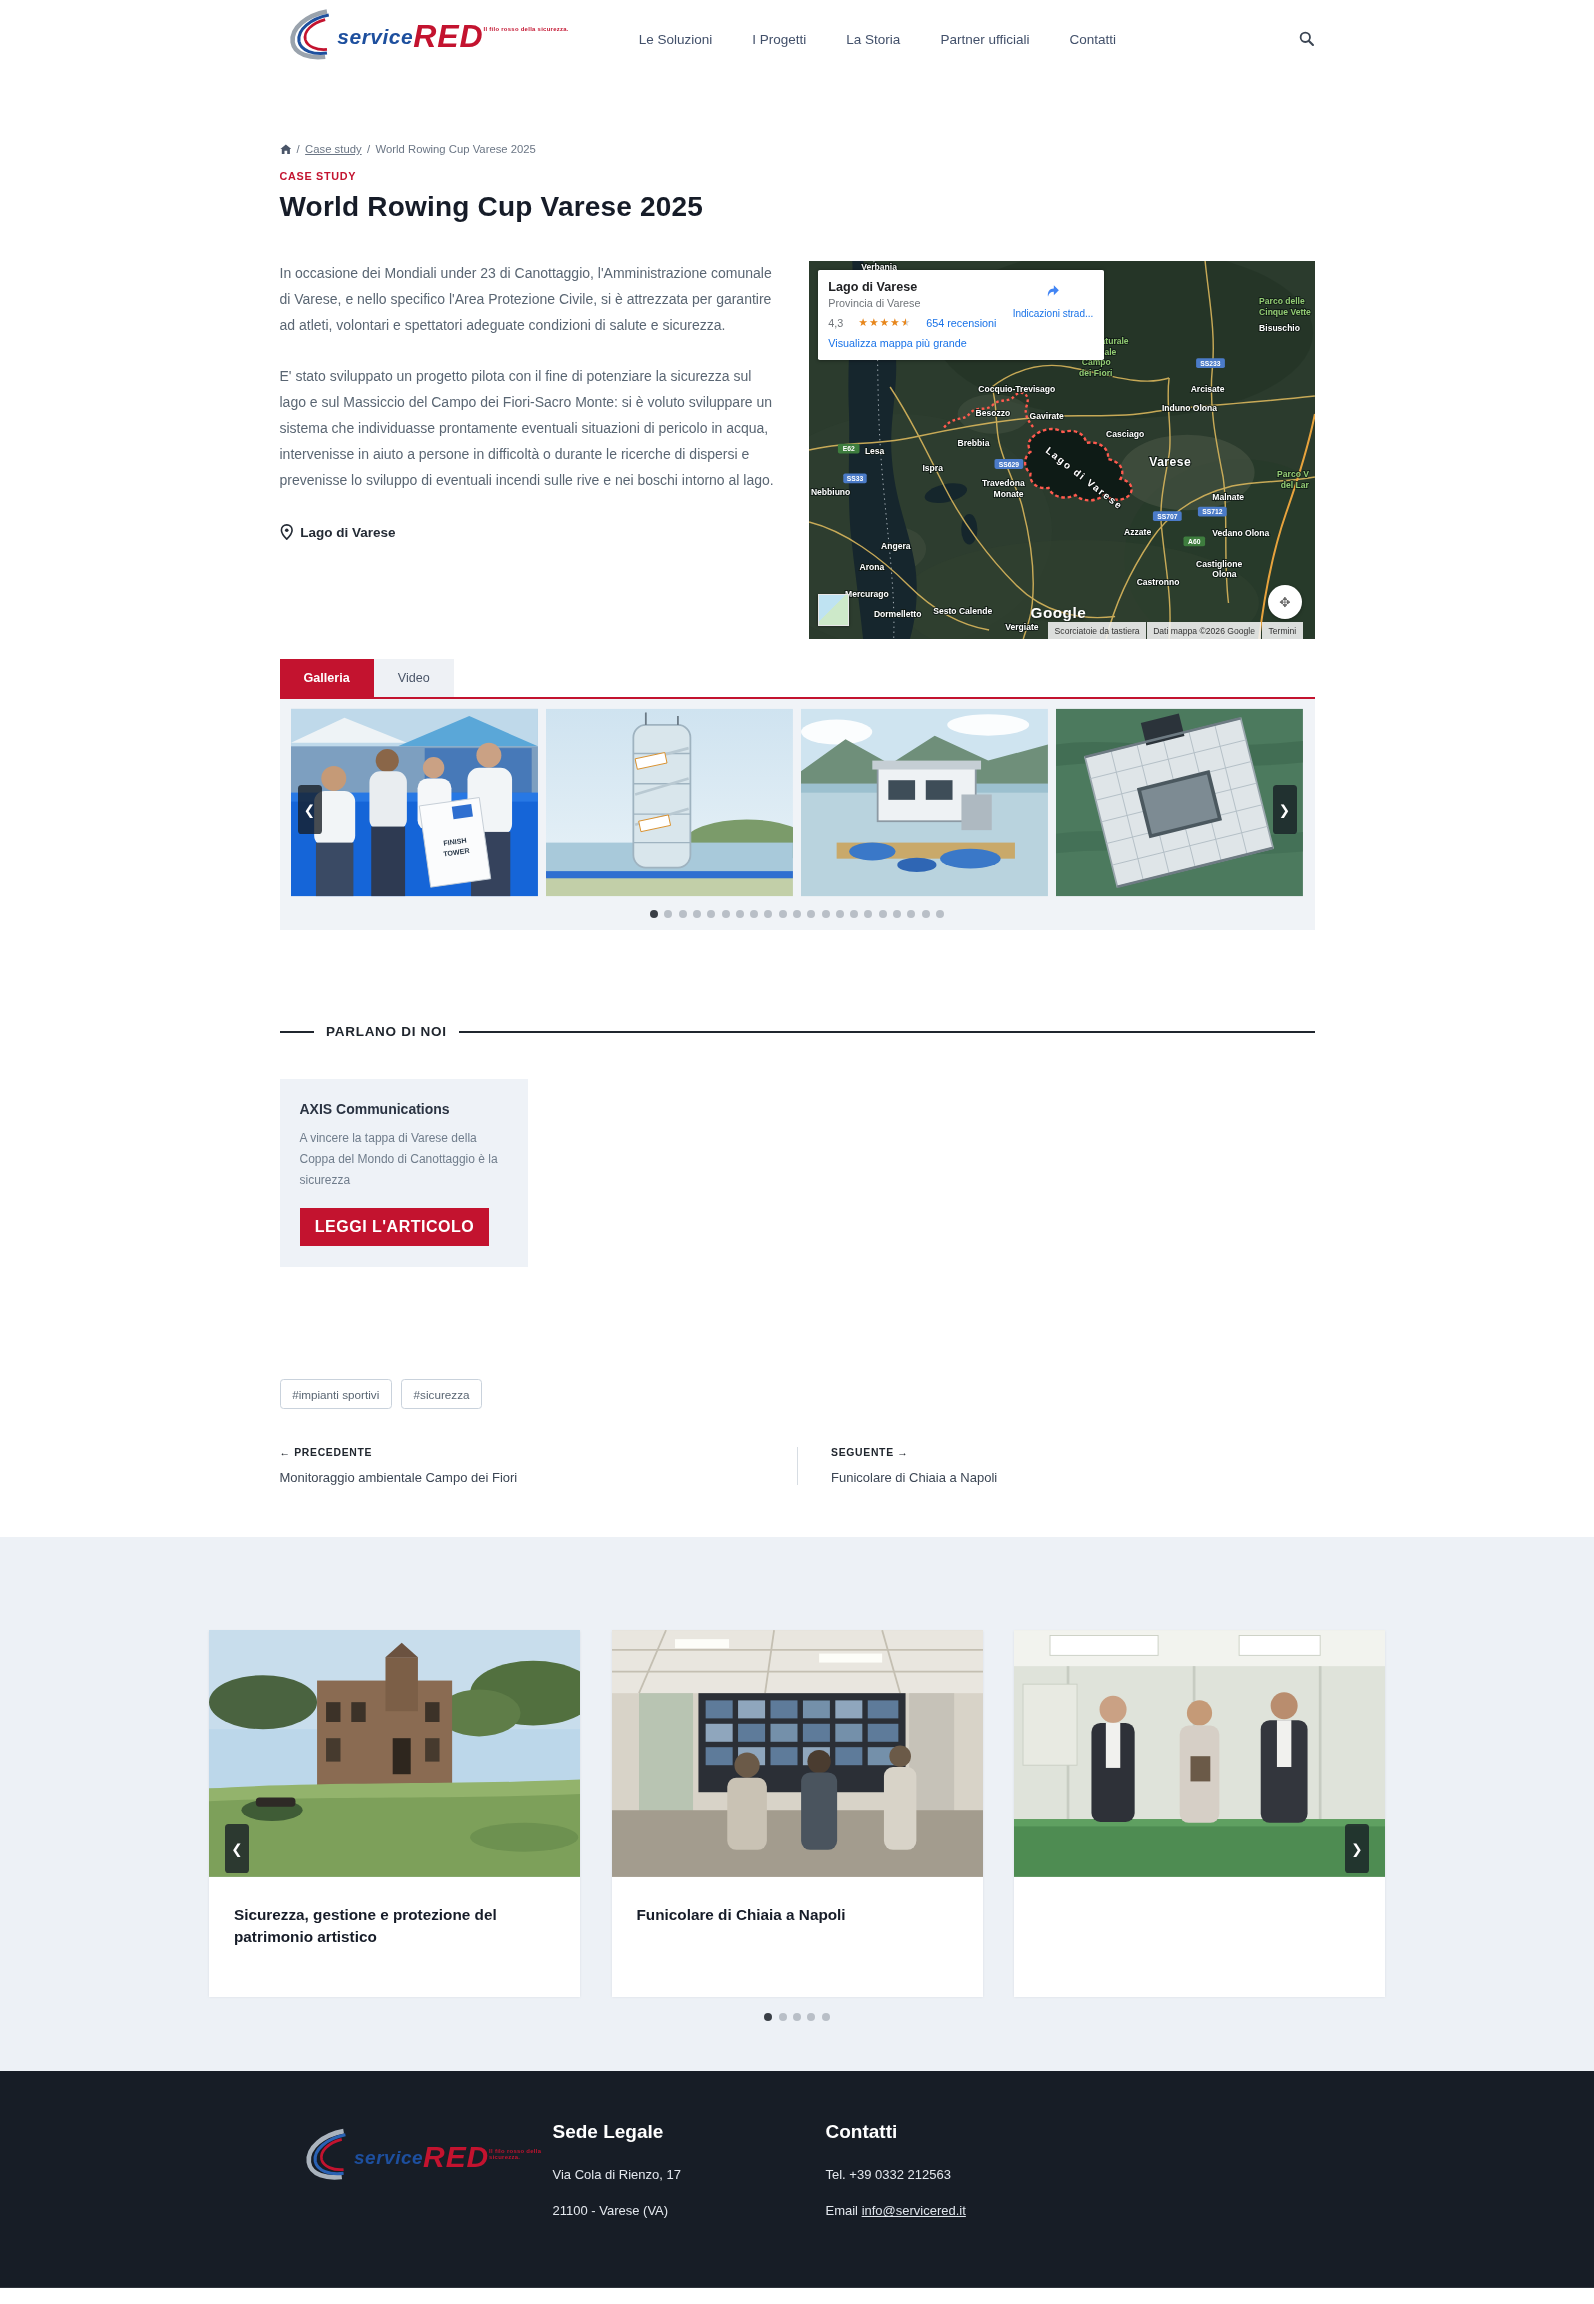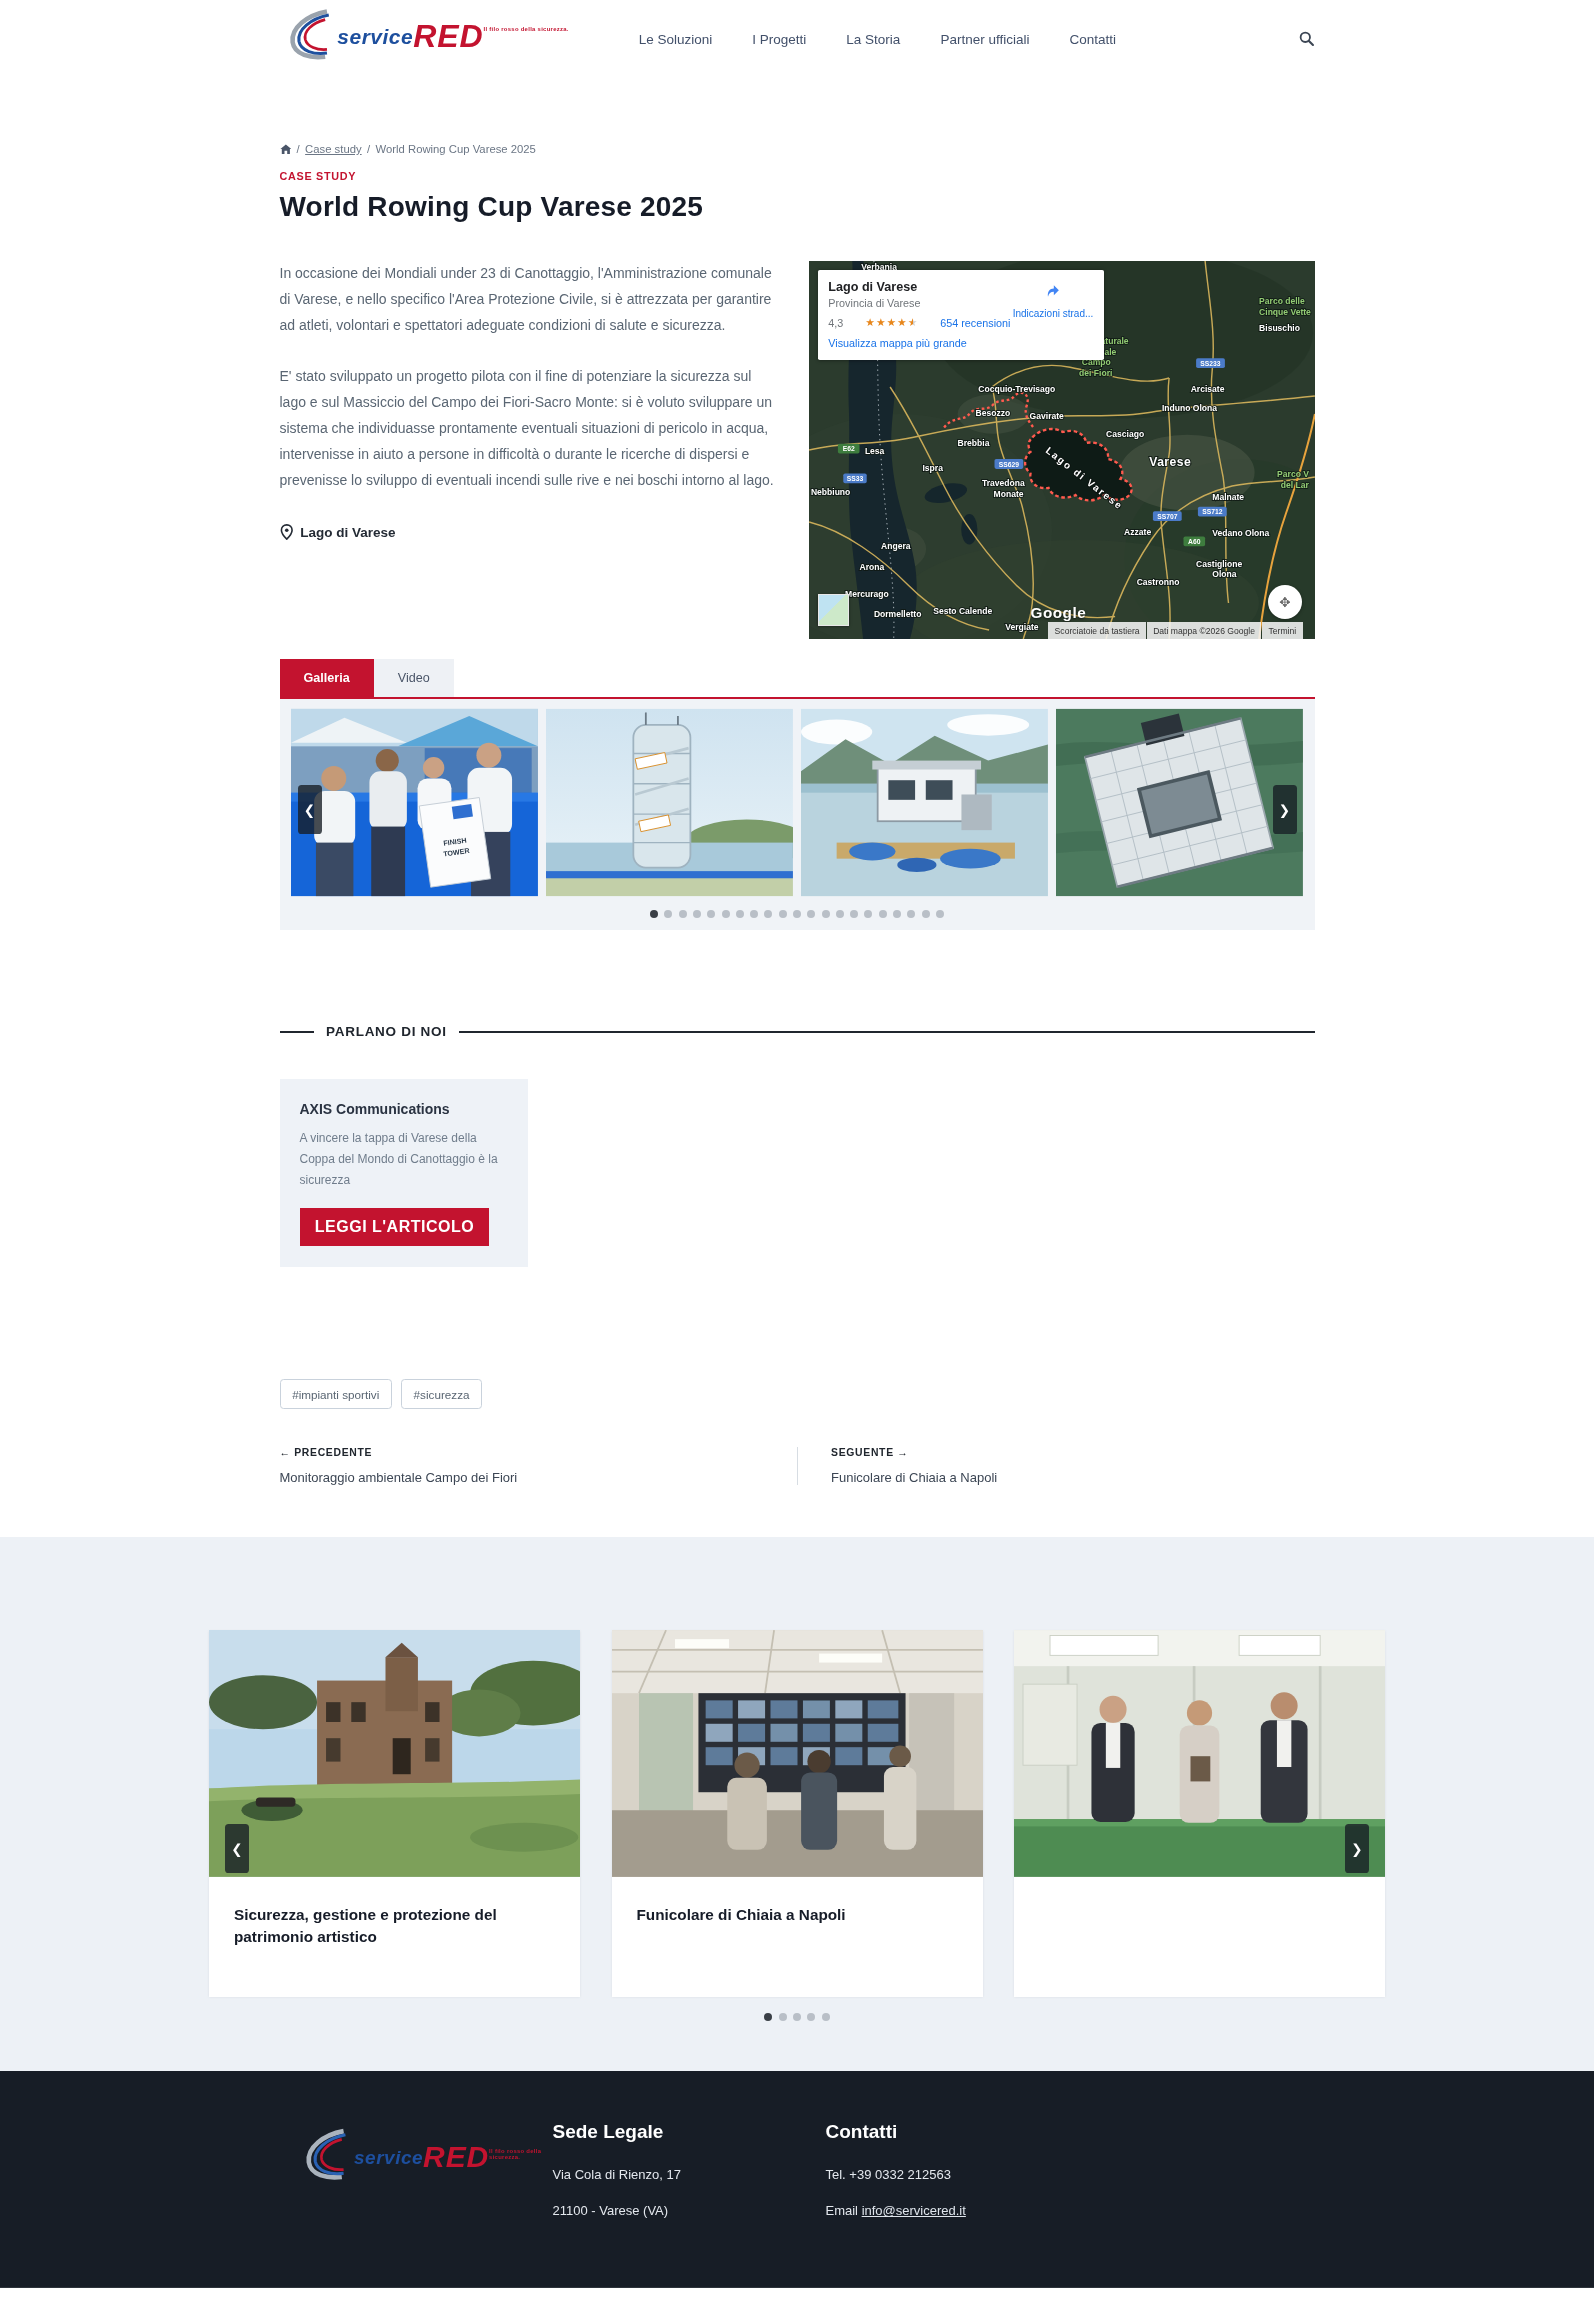--- a/index.html
+++ b/index.html
@@ -40,21 +40,21 @@
   .col-text{width:497px;}
   .col-text p{font-size:14px;line-height:1.85;color:var(--body);margin-bottom:25px;}
   .location{display:flex;align-items:center;gap:7.2px;margin-top:31px;font-size:13.5px;font-weight:bold;color:#242b35;}
   
   .map{position:relative;width:506px;height:378px;overflow:hidden;background:#2b3b2d;flex:none;cursor:grab;}
   .map svg.basemap{position:absolute;inset:0;}
   .map-card{position:absolute;left:9px;top:9px;width:286px;background:#fff;border-radius:1.8px;
     box-shadow:0 0.9px 3.6px rgba(0,0,0,.35);padding:10px 10.8px 10.8px;font-size:10.8px;}
   .map-card .mc-title{font-size:12.6px;font-weight:bold;color:#202124;}
   .map-card .mc-sub{color:#70757a;margin-top:2.7px;}
-  .mc-rating{display:flex;align-items:center;gap:22px;margin-top:7.2px;}
+  .mc-rating{display:flex;align-items:center;gap:15px;margin-top:7.2px;}
   .mc-score{color:#70757a;}
   .stars{color:#e7861b;font-size:10.8px;letter-spacing:0.9px;}
   .stars .half{background:linear-gradient(90deg,#e7861b 55%,#cfcfcf 55%);-webkit-background-clip:text;background-clip:text;color:transparent;}
   .mc-link{color:var(--gblue);text-decoration:none;cursor:pointer;}
   .mc-bigger{display:inline-block;margin-top:8px;}
   .mc-directions{position:absolute;right:9px;top:10.8px;width:83px;text-align:center;cursor:pointer;}
   .mc-directions .dir-label{display:block;color:var(--gblue);font-size:10px;margin-top:5.4px;white-space:nowrap;}
   .map-google{position:absolute;left:222px;bottom:17px;color:#fff;font-size:15.3px;font-weight:bold;letter-spacing:0.5px;text-shadow:0 0.9px 2.7px rgba(0,0,0,.7);}
   .map-attrib{position:absolute;right:12px;bottom:0;display:flex;gap:0.9px;font-size:8.6px;color:#333;margin-top:24px;}
   .map-attrib span{background:rgba(245,245,245,.88);padding:3.6px 6.3px;cursor:pointer;}

